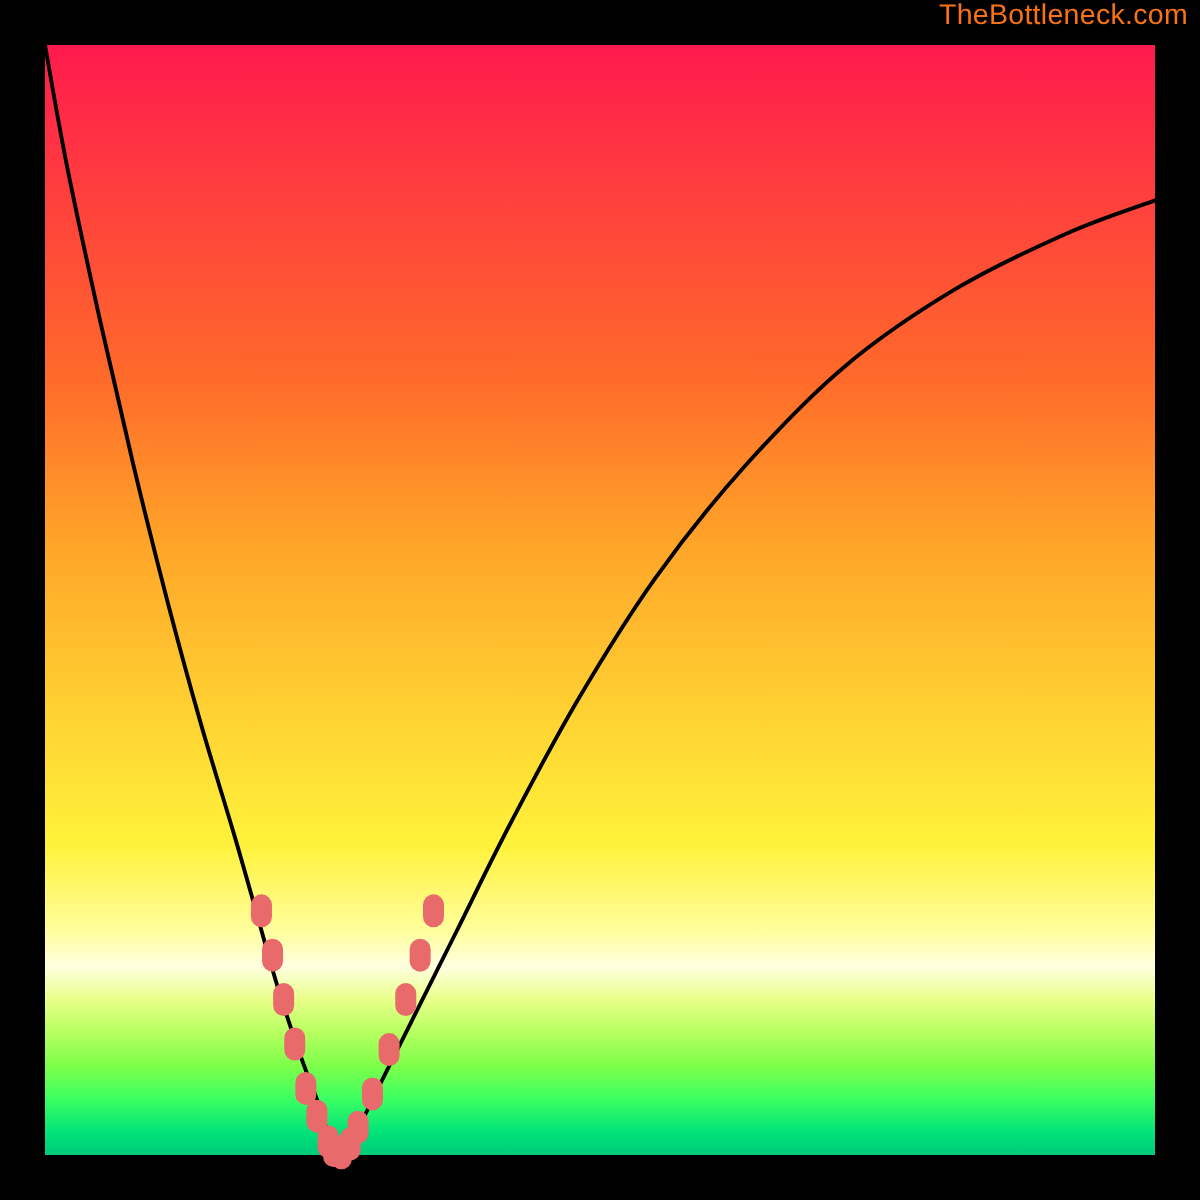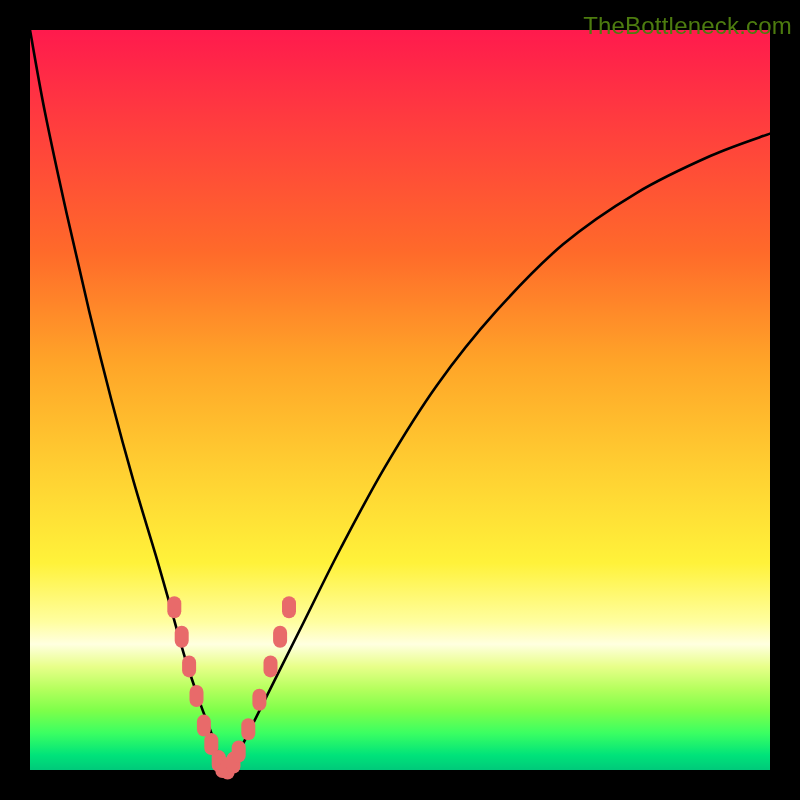--- a/index.html
+++ b/index.html
@@ -39,24 +39,24 @@
       #e8ff8a 86%,
       #b6ff5e 89%,
       #7dff4a 92%,
       #3bff62 95%,
       #00e37a 98%,
       #00c97a 100%
     );
   }
   .watermark {
     position: absolute;
-    top: 12px;
+    top: 0;
     right: 8px;
-    color: #4d7c0f;
-    font-size: 24px;
+    color: #f97316;
+    font-size: 19px;
     font-weight: 500;
     letter-spacing: 0.2px;
     user-select: none;
   }
   svg.curve {
     position: absolute;
     left: 0;
     top: 0;
     width: 740px;
     height: 740px;

